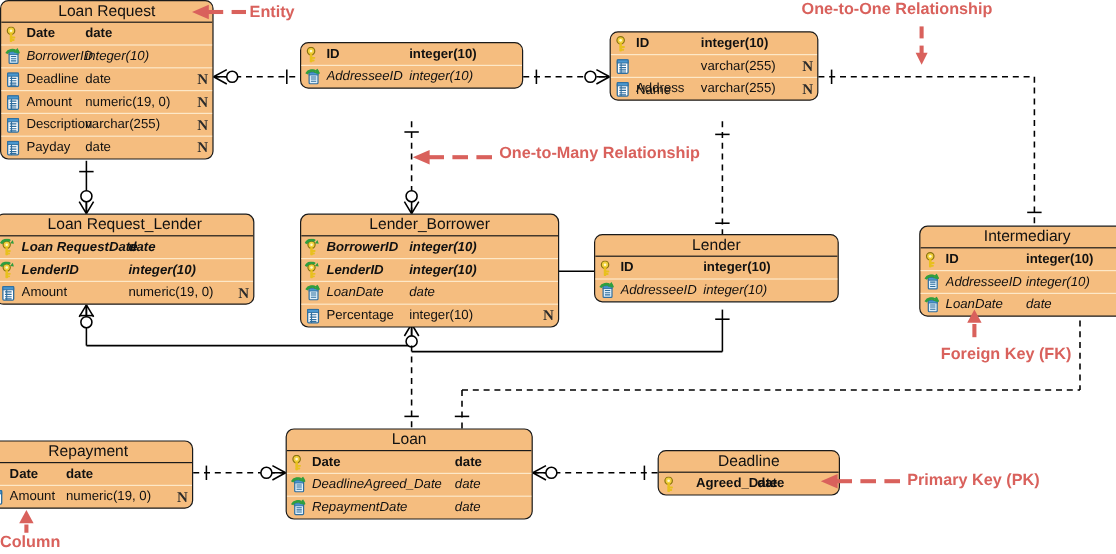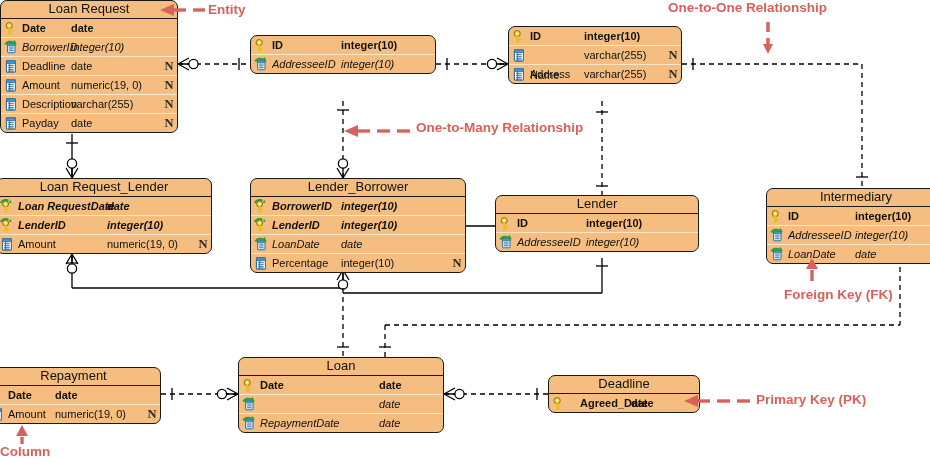--- a/index.html
+++ b/index.html
@@ -557,20 +557,21 @@
           <span class="ic">
             <svg class="icon-svg" width="14" height="14" viewBox="0 0 14 14">
               <rect x="3.6" y="3.2" width="7.4" height="9.6" rx="0.8" fill="#dff0fb" stroke="#2f6e9e" stroke-width="1"></rect>
               <rect x="3.6" y="3.2" width="7.4" height="2.3" fill="#4a97cf" stroke="#2f6e9e" stroke-width="0.7"></rect>
               <path d="M5.1,7.1 h4.4 M5.1,8.9 h4.4 M5.1,10.7 h4.4" stroke="#2f6e9e" stroke-width="0.9"></path>
               <path d="M1.2,4.3 C2.8,0.6 7.6,0.4 9.4,2.0 L7.6,3.9 L12.6,4.0 L10.6,0.0 L9.0,1.6" fill="#2f9e3f"></path>
               <path d="M1.4,4.6 C3.0,1.4 7.2,1.2 8.9,2.6" stroke="#2f9e3f" stroke-width="2.2" fill="none"></path>
               <path d="M11.4,1.6 l1.0,3.0 l-3.1,-0.3 z" fill="#2f9e3f"></path>
             </svg>
           </span>
+          <span class="nm" style="margin-left: 3px;">DeadlineAgreed_Date</span>
           <span class="ty" style="left: 140px;">date</span>
         </div>
         <div class="attr fk">
           <span class="ic">
             <svg class="icon-svg" width="14" height="14" viewBox="0 0 14 14">
               <rect x="3.6" y="3.2" width="7.4" height="9.6" rx="0.8" fill="#dff0fb" stroke="#2f6e9e" stroke-width="1"></rect>
               <rect x="3.6" y="3.2" width="7.4" height="2.3" fill="#4a97cf" stroke="#2f6e9e" stroke-width="0.7"></rect>
               <path d="M5.1,7.1 h4.4 M5.1,8.9 h4.4 M5.1,10.7 h4.4" stroke="#2f6e9e" stroke-width="0.9"></path>
               <path d="M1.2,4.3 C2.8,0.6 7.6,0.4 9.4,2.0 L7.6,3.9 L12.6,4.0 L10.6,0.0 L9.0,1.6" fill="#2f9e3f"></path>
               <path d="M1.4,4.6 C3.0,1.4 7.2,1.2 8.9,2.6" stroke="#2f9e3f" stroke-width="2.2" fill="none"></path>

